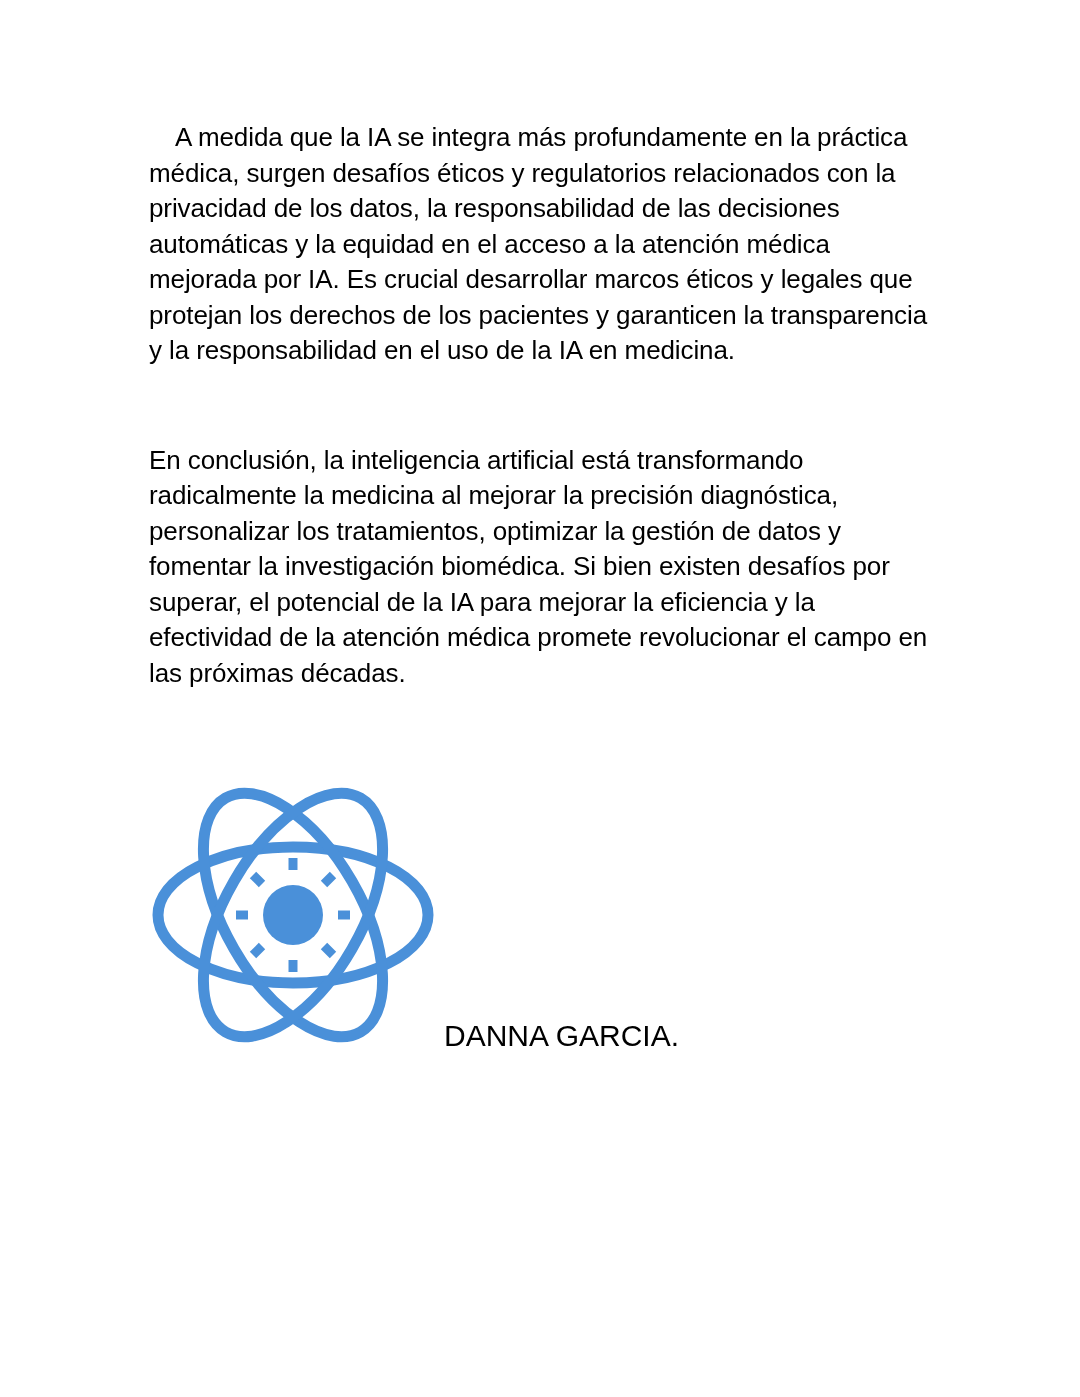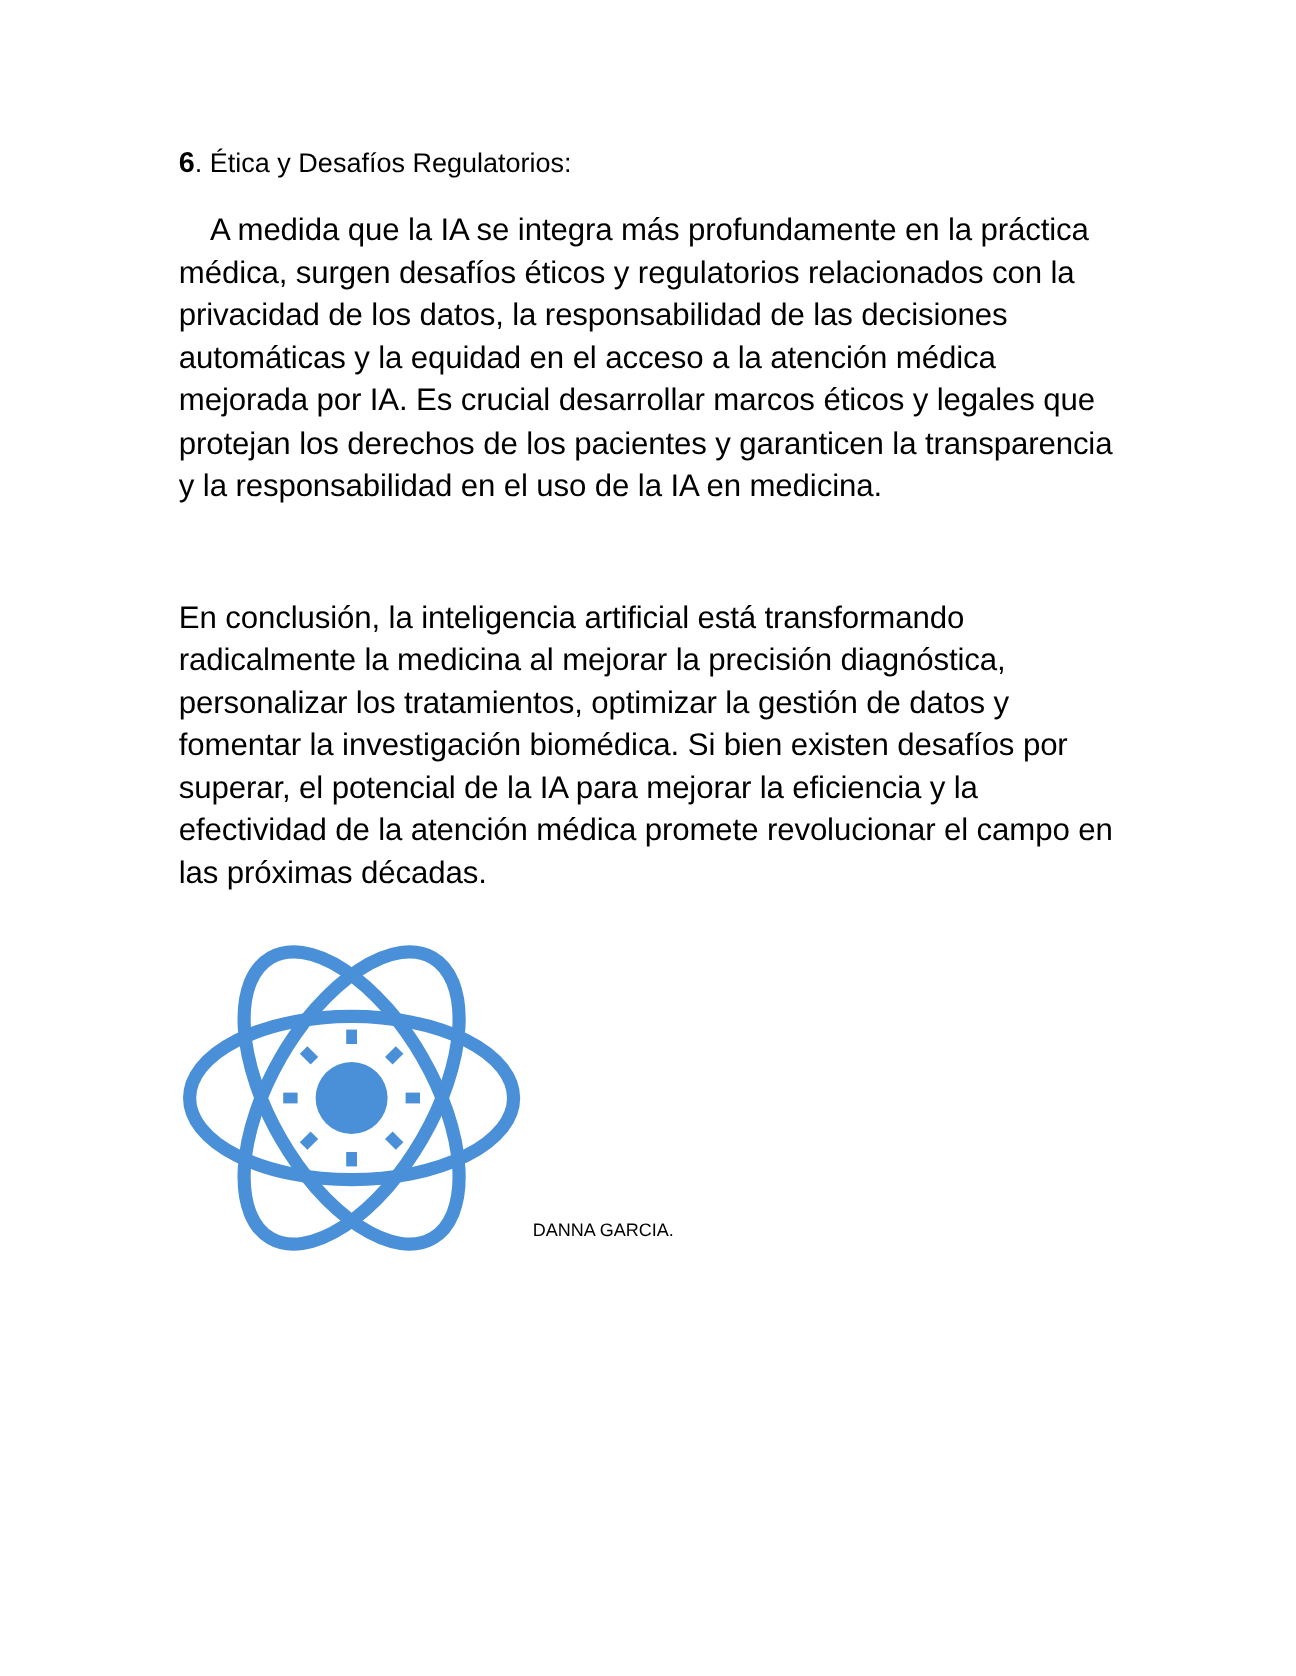--- a/index.html
+++ b/index.html
@@ -56,35 +56,32 @@
     position: absolute;
     left: 143px;
     top: 770px;
     width: 300px;
     height: 290px;
   }
   .signature {
     position: absolute;
     left: 444px;
     top: 1016px;
-    font-size: 15px;
+    font-size: 30px;
     line-height: 1.3;
     white-space: nowrap;
   }
 </style>
 </head>
 <body>
 
 <div class="page">
 
   <div class="content">
 
-    <div class="heading">
-      <span class="num">6</span><span>. Ética y Desafíos Regulatorios:</span>
-    </div>
 
     <p class="para indent">A medida que la IA se integra más profundamente en la práctica médica, surgen desafíos éticos y regulatorios relacionados con la privacidad de los datos, la responsabilidad de las decisiones automáticas y la equidad en el acceso a la atención médica mejorada por IA. Es crucial desarrollar marcos éticos y legales que protejan los derechos de los pacientes y garanticen la transparencia y la responsabilidad en el uso de la IA en medicina.</p>
 
     <div class="gap-large"></div>
 
     <p class="para">En conclusión, la inteligencia artificial está transformando radicalmente la medicina al mejorar la precisión diagnóstica, personalizar los tratamientos, optimizar la gestión de datos y fomentar la investigación biomédica. Si bien existen desafíos por superar, el potencial de la IA para mejorar la eficiencia y la efectividad de la atención médica promete revolucionar el campo en las próximas décadas.</p>
 
   </div>
 
   <div class="figure">

